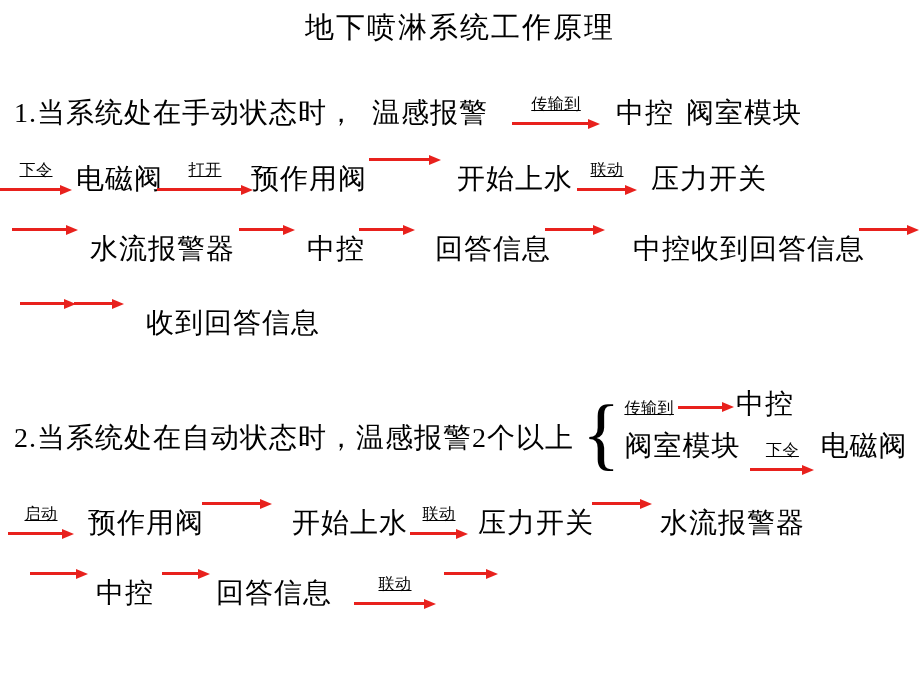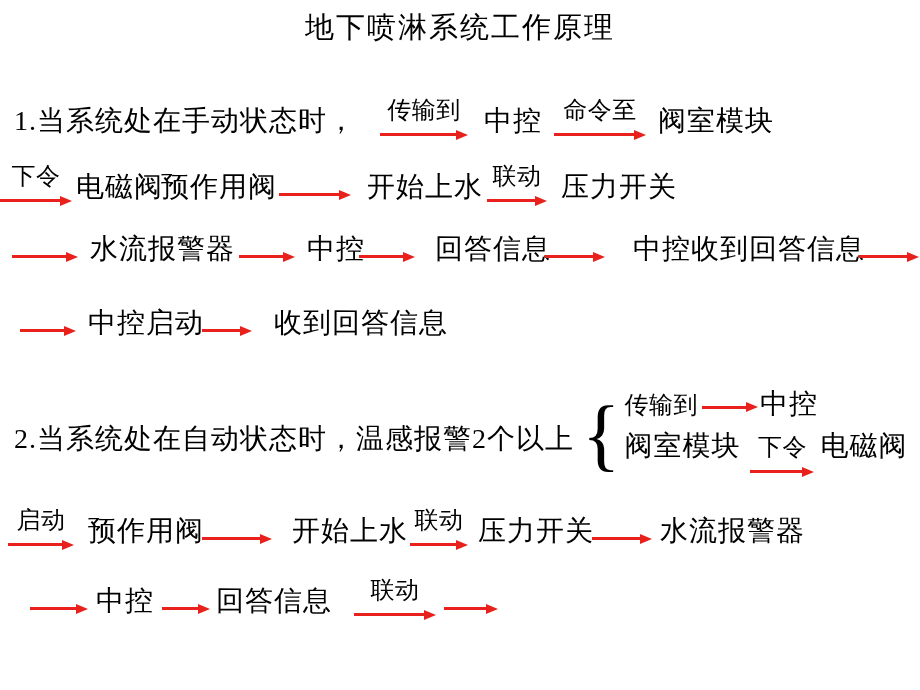--- a/index.html
+++ b/index.html
@@ -6,24 +6,24 @@
   body {
     width:920px; height:690px; background:#ffffff; color:#000;
     font-family:"Liberation Serif","DejaVu Serif",serif;
     position:relative; overflow:hidden;
   }
   .title {
     position:absolute; top:8px; left:0; width:100%;
     text-align:center; font-size:29px; letter-spacing:2px;
   }
   .row {
-    position:absolute; display:flex; align-items:flex-end; white-space:nowrap;
+    position:absolute; display:flex; align-items:flex-start; white-space:nowrap;
   }
   .t { font-size:28px; letter-spacing:1px; }
-  .s { font-size:24px; letter-spacing:0.5px; }
+  .s { font-size:16px; letter-spacing:0.5px;text-decoration:underline; }
   
   .arrow { display:flex; align-items:center; height:11px; }
   .arrow .shaft { flex:1; height:3.2px; background:var(--arrow,#e8211d); }
   .arrow .head {
     width:0; height:0;
     border-left:12px solid var(--arrow,#e8211d);
     border-top:5.5px solid transparent;
     border-bottom:5.5px solid transparent;
   }
   .plain { transform:translateY(-6px); }
@@ -39,47 +39,48 @@
   .brow { display:flex; align-items:baseline; white-space:nowrap; }
   .brow + .brow { margin-top:4px; }
 </style>
 </head>
 <body>
 
 <div class="title">地下喷淋系统工作原理</div>
 
 <div class="row" style="top:94px; left:14px;">
   <span class="t">1.当系统处在手动状态时，</span>
+  <span class="t" style="margin-left:16px;">温感报警</span>
   <span class="la" style="width:88px; margin-left:24px;">
     <span class="s">传输到</span>
     <span class="arrow">
         <span class="shaft"></span>
         <span class="head"></span>
       </span>
   </span>
   <span class="t" style="margin-left:16px;">中控</span>
-  <span class="la" style="width:92px; margin-left:12px;">
-    <span class="s">命令至</span>
-    <span class="arrow">
-        <span class="shaft"></span>
-        <span class="head"></span>
-      </span>
-  </span>
   <span class="t" style="margin-left:12px;">阀室模块</span>
 </div>
 
 <div class="row" style="top:160px; left:0px;">
   <span class="la" style="width:72px;">
     <span class="s">下令</span>
     <span class="arrow">
         <span class="shaft"></span>
         <span class="head"></span>
       </span>
   </span>
   <span class="t" style="margin-left:4px;">电磁阀</span>
+  <span class="la" style="width:96px; margin-left:-6px;">
+    <span class="s">打开</span>
+    <span class="arrow">
+        <span class="shaft"></span>
+        <span class="head"></span>
+      </span>
+  </span>
   <span class="t" style="margin-left:-2px;">预作用阀</span>
   <span class="arrow plain" style="width:72px; margin-left:2px;">
       <span class="shaft"></span>
       <span class="head"></span>
     </span>
   <span class="t" style="margin-left:16px;">开始上水</span>
   <span class="la" style="width:60px; margin-left:4px;">
     <span class="s">联动</span>
     <span class="arrow">
         <span class="shaft"></span>
@@ -114,21 +115,20 @@
       <span class="shaft"></span>
       <span class="head"></span>
     </span>
 </div>
 
 <div class="row" style="top:304px; left:20px;">
   <span class="arrow plain" style="width:56px;">
       <span class="shaft"></span>
       <span class="head"></span>
     </span>
-  <span class="t" style="margin-left:12px;">中控启动</span>
   <span class="arrow plain" style="width:50px; margin-left:-2px;">
       <span class="shaft"></span>
       <span class="head"></span>
     </span>
   <span class="t" style="margin-left:22px;">收到回答信息</span>
 </div>
 
 <div class="row r5" style="top:385px; left:14px;">
   <span class="t lead">2.当系统处在自动状态时，温感报警2个以上</span>
   <span class="brace" style="margin-left:8px;">{</span>

